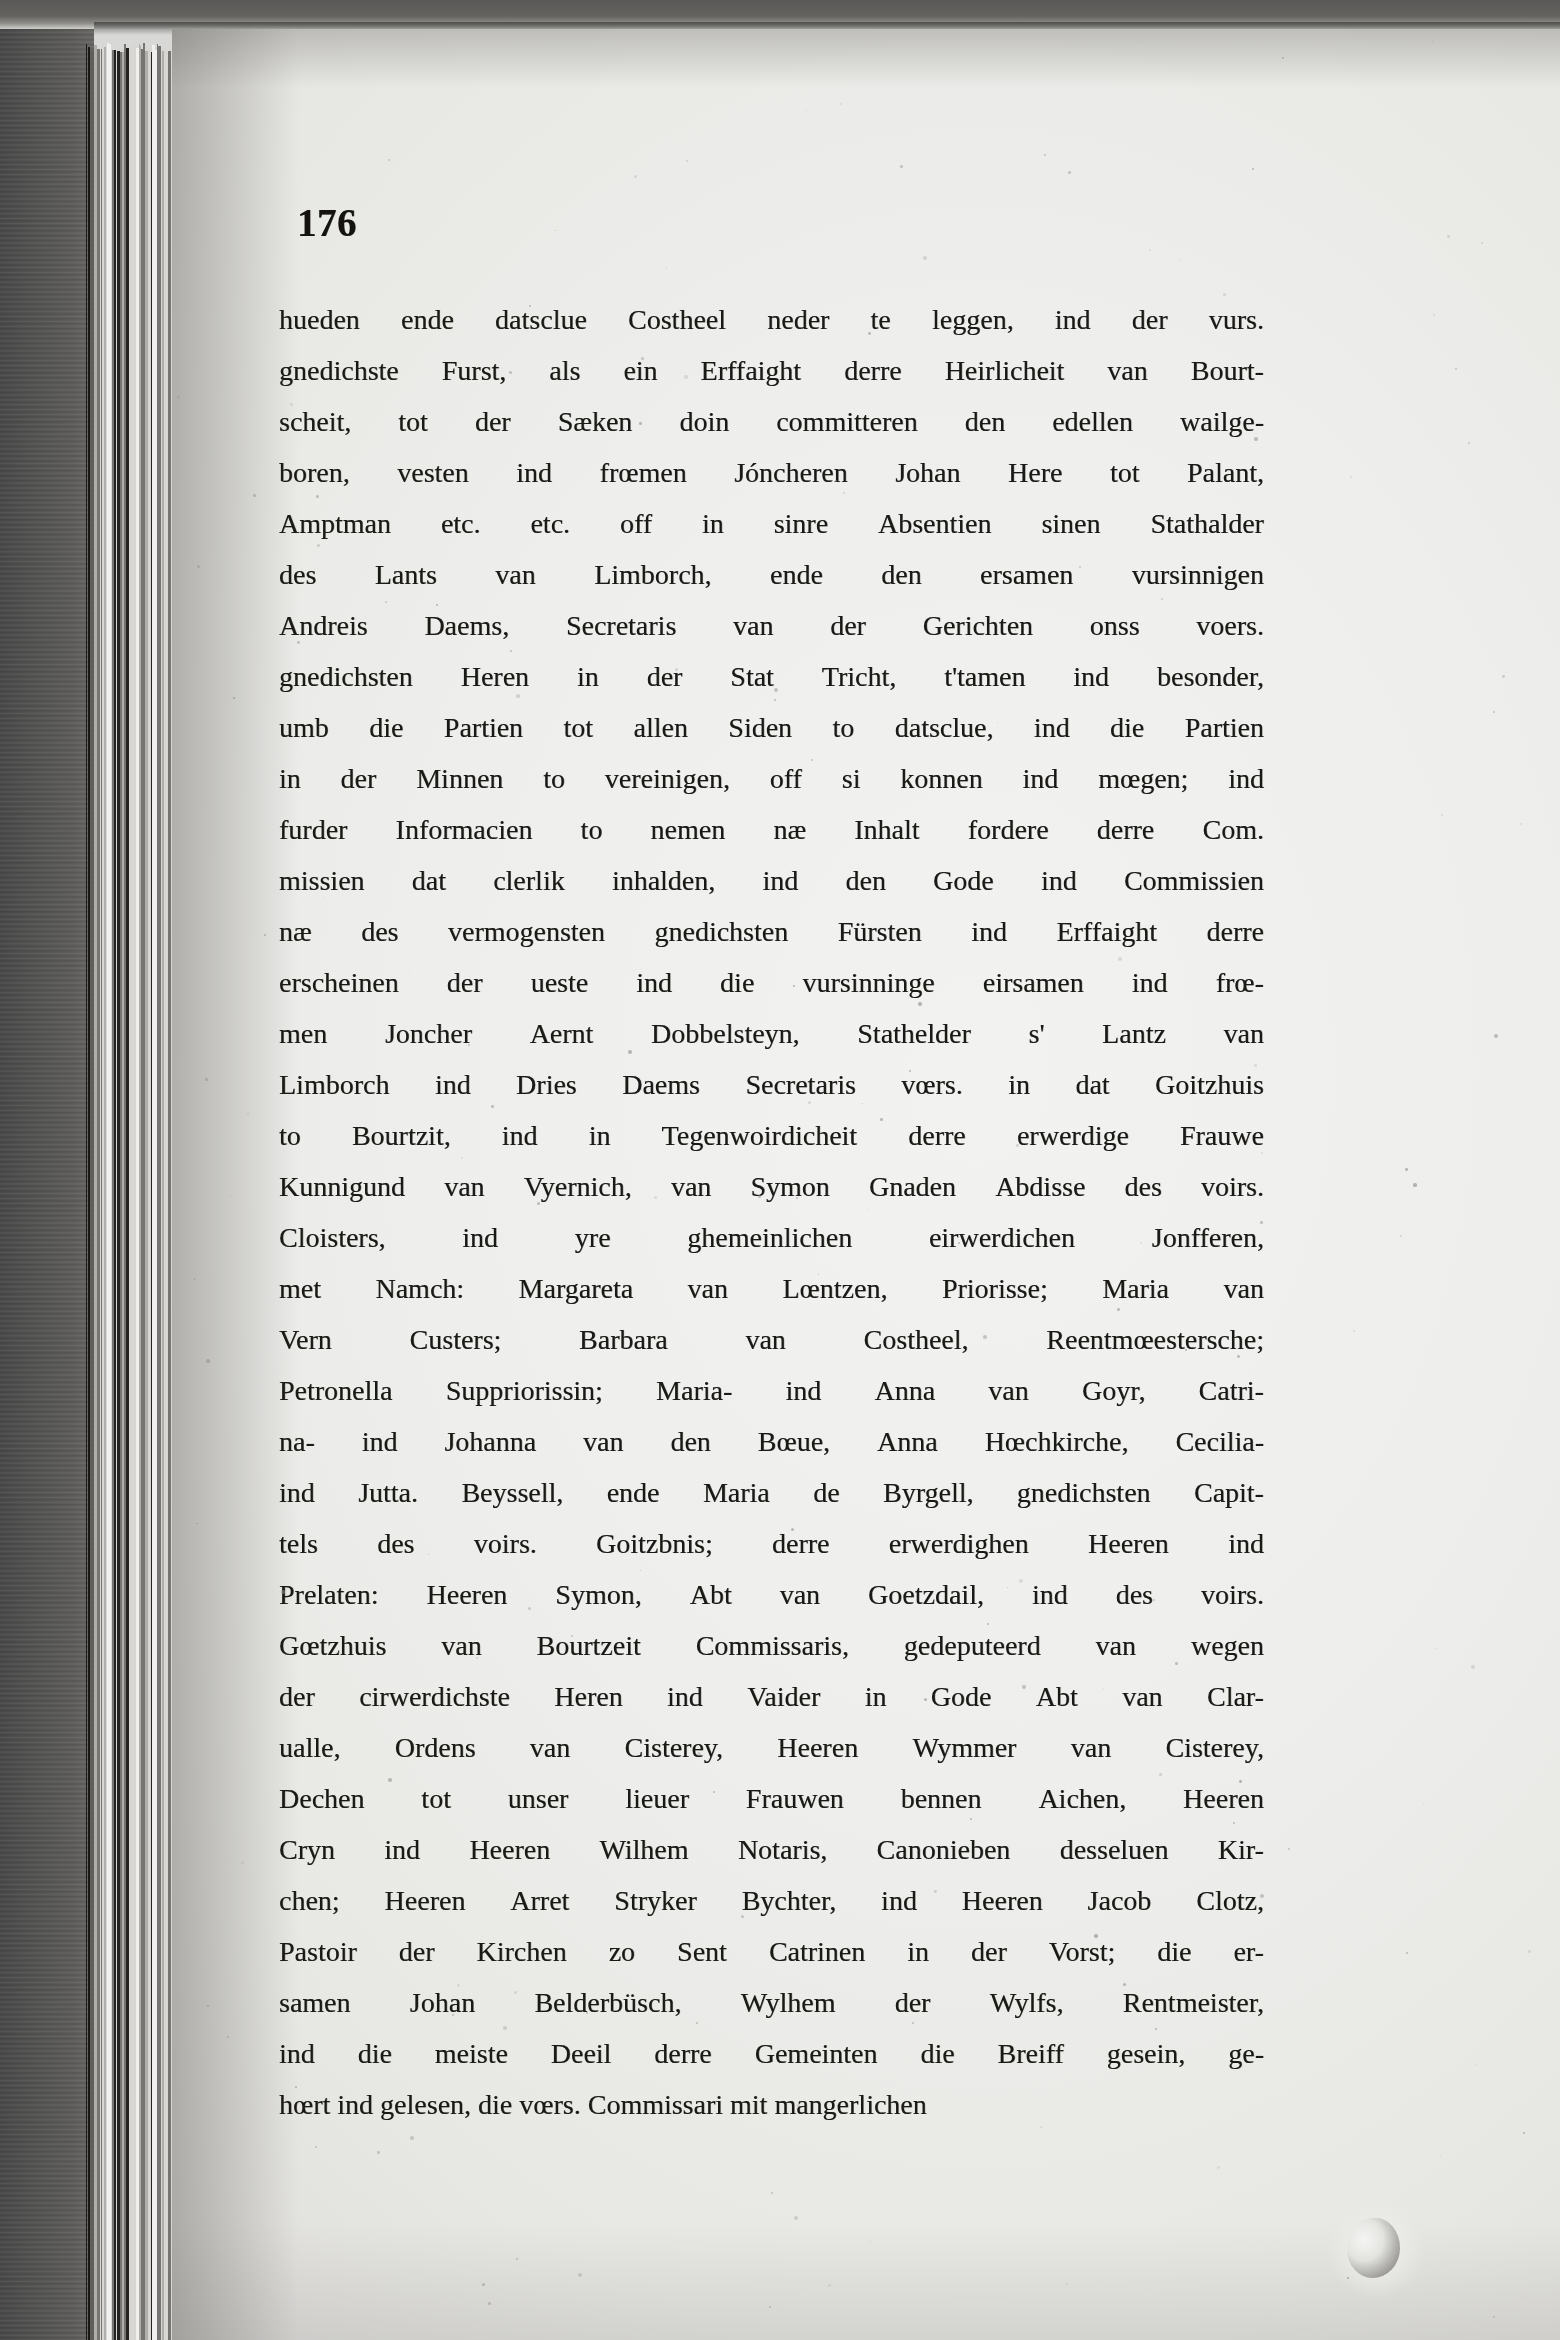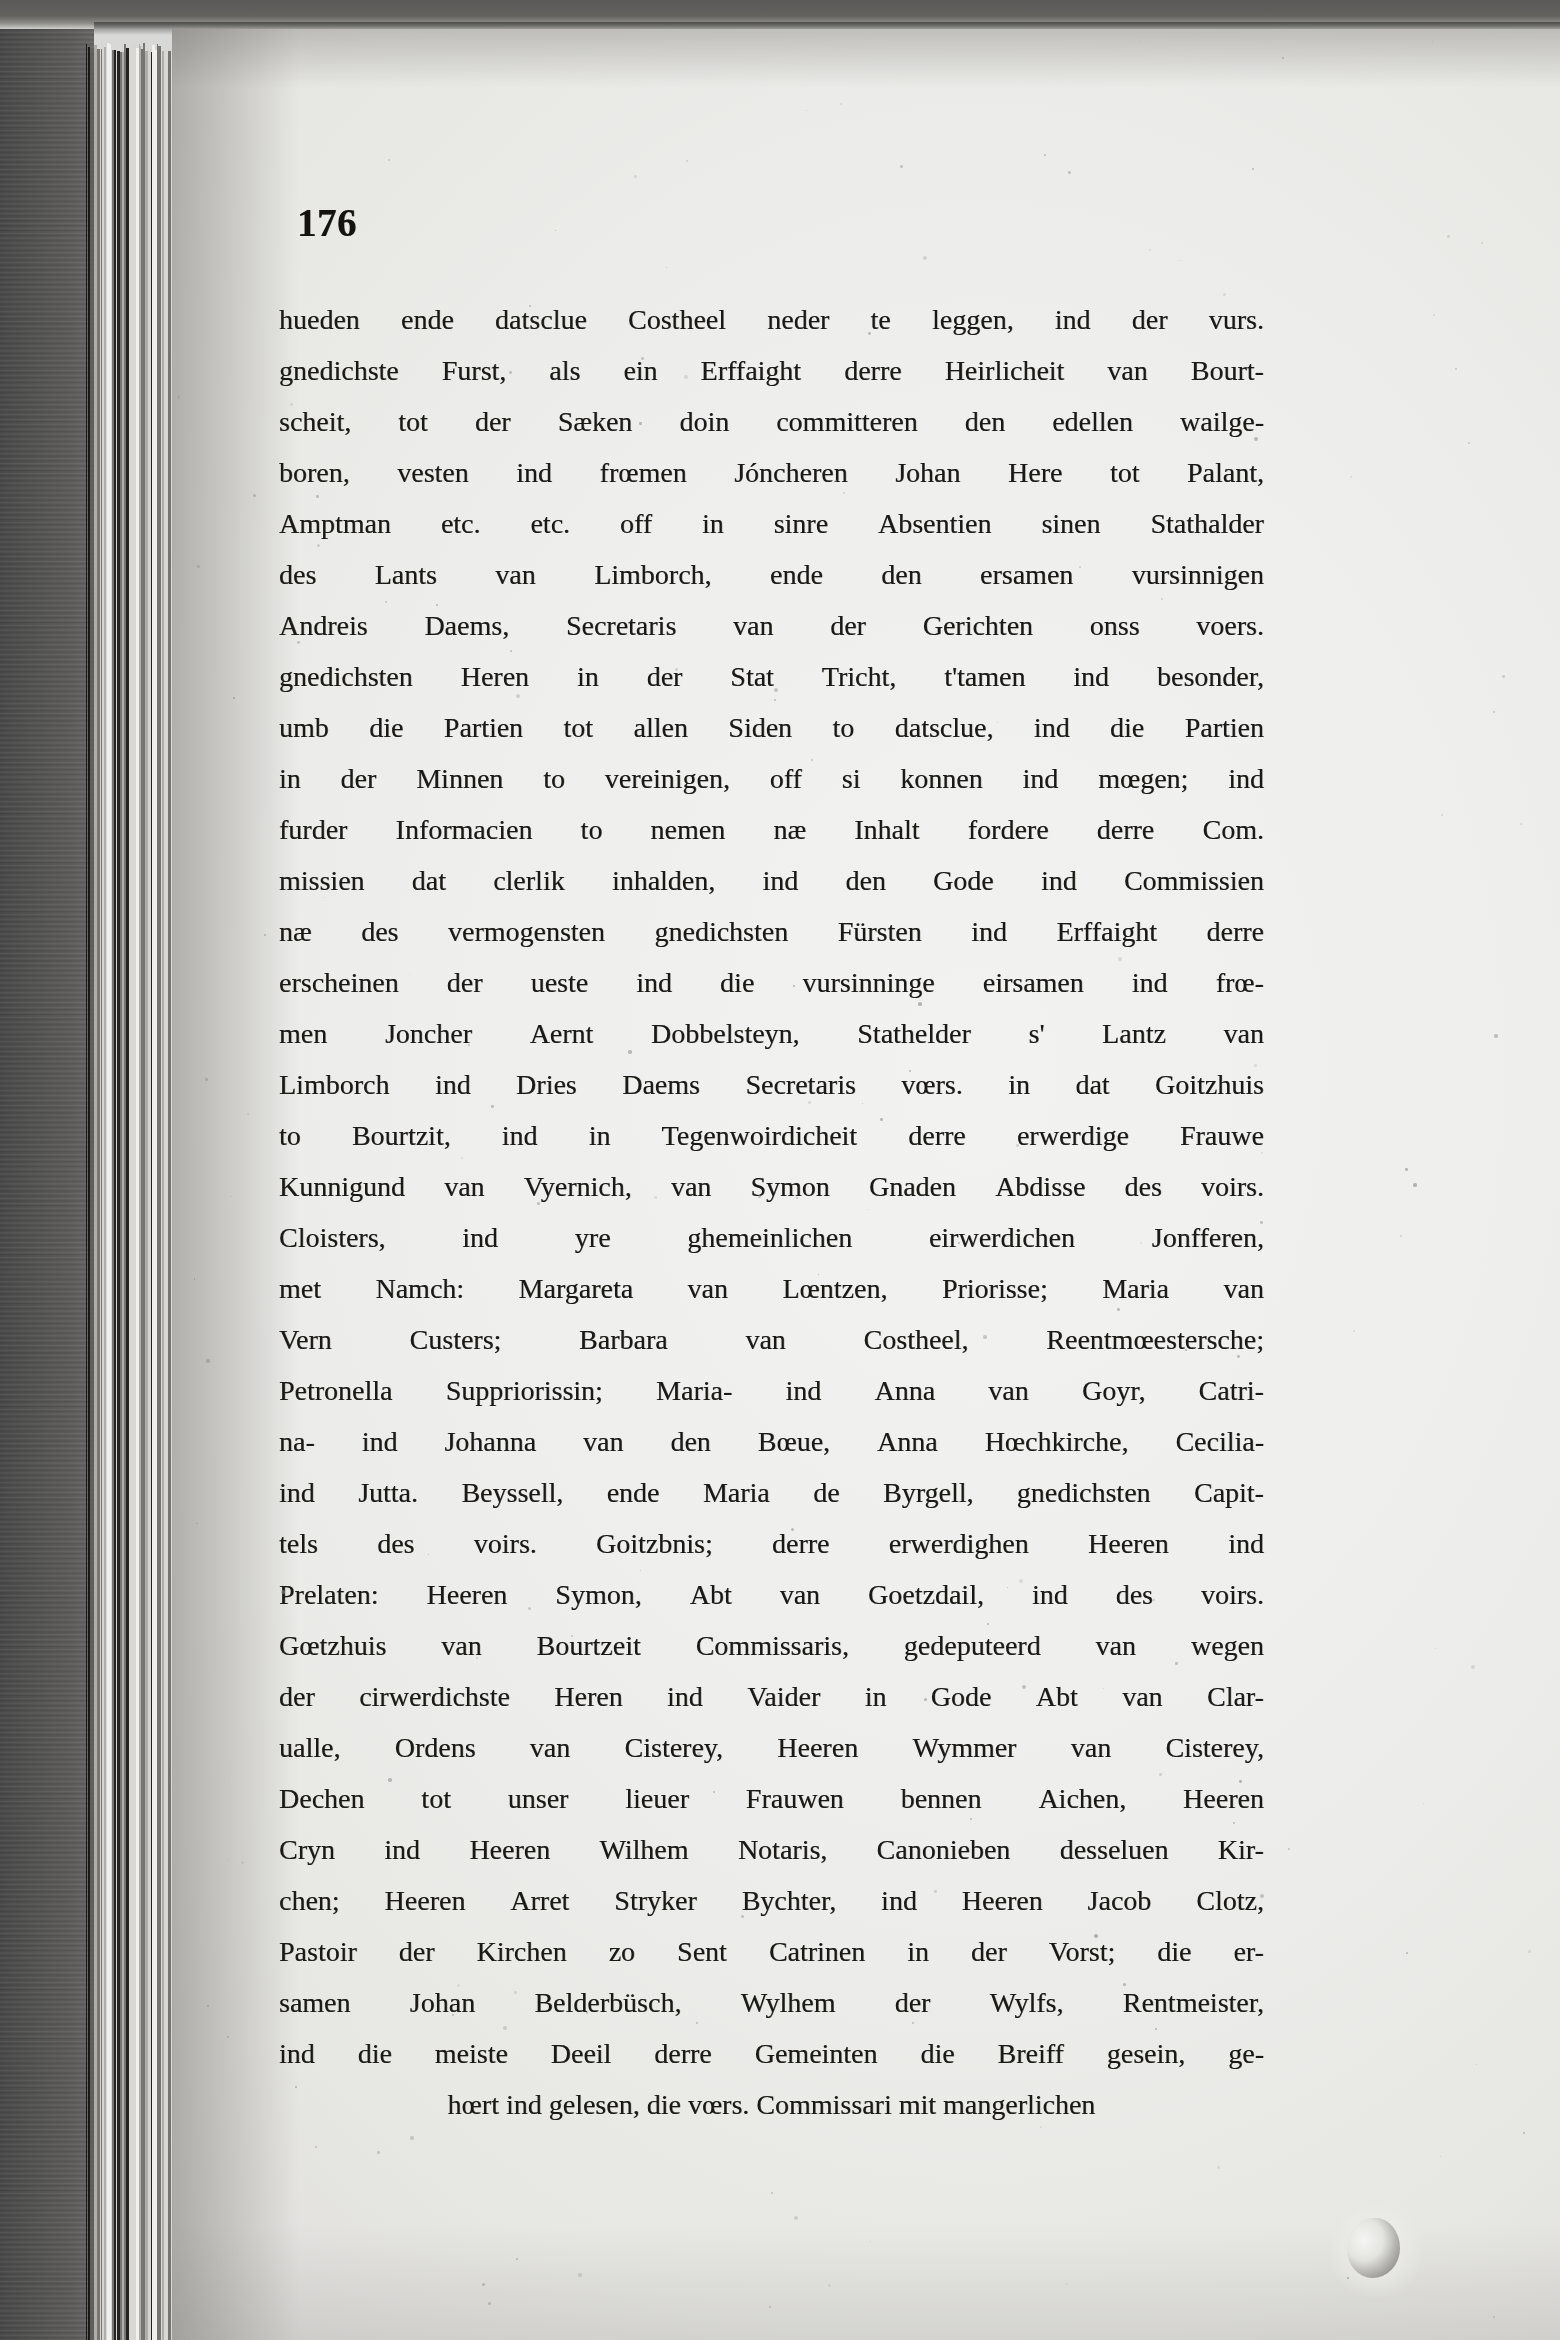--- a/index.html
+++ b/index.html
@@ -105,21 +105,21 @@
     justify-content: space-between;
     font-size: 28px;
     line-height: 51px;
     height: 51px;
     color: #1a1915;
     white-space: nowrap;
     text-shadow: 0.5px 0.3px 0 rgba(26,25,21,0.5);
   }
   .tline > span { display: inline-block; }
   
-  .tline.noflex { display: block; text-align: center; }
+  .tline.noflex { display: block; text-align: left; }
 
   
   .speck {
     position: absolute;
     border-radius: 50%;
     background: #8d8b86;
     opacity: 0.55;
   }
 
   .thumb-smudge {

